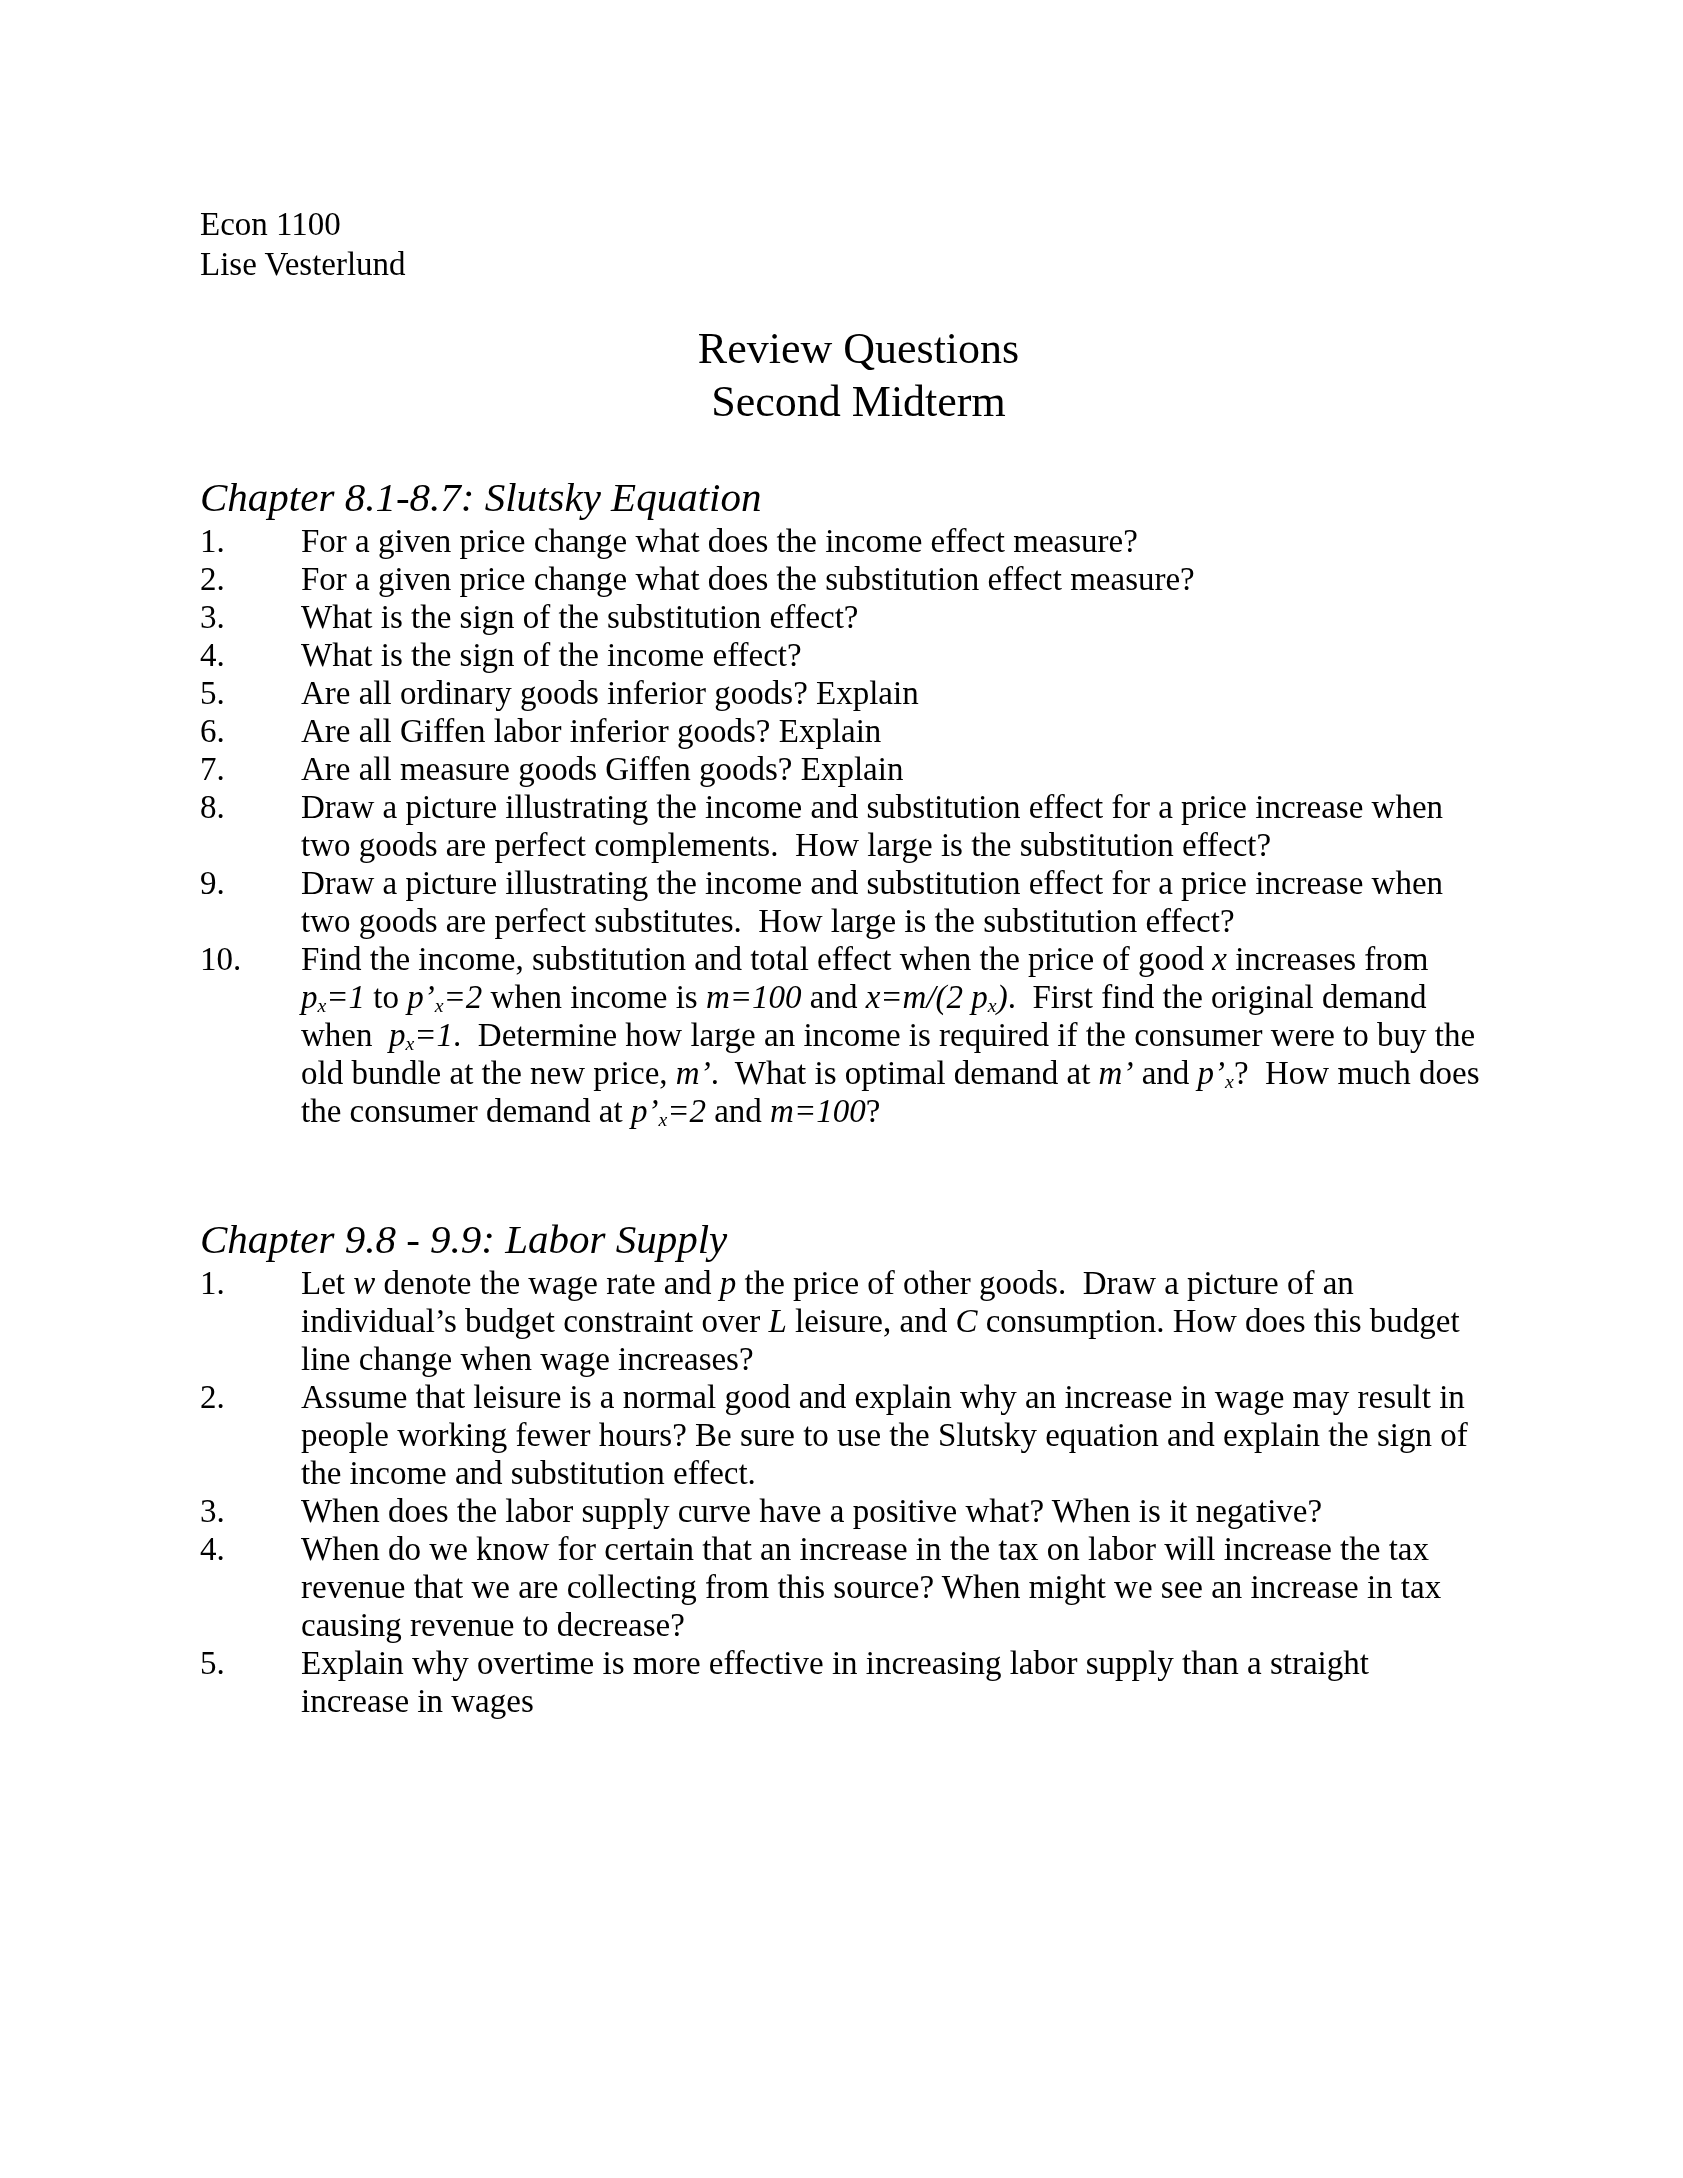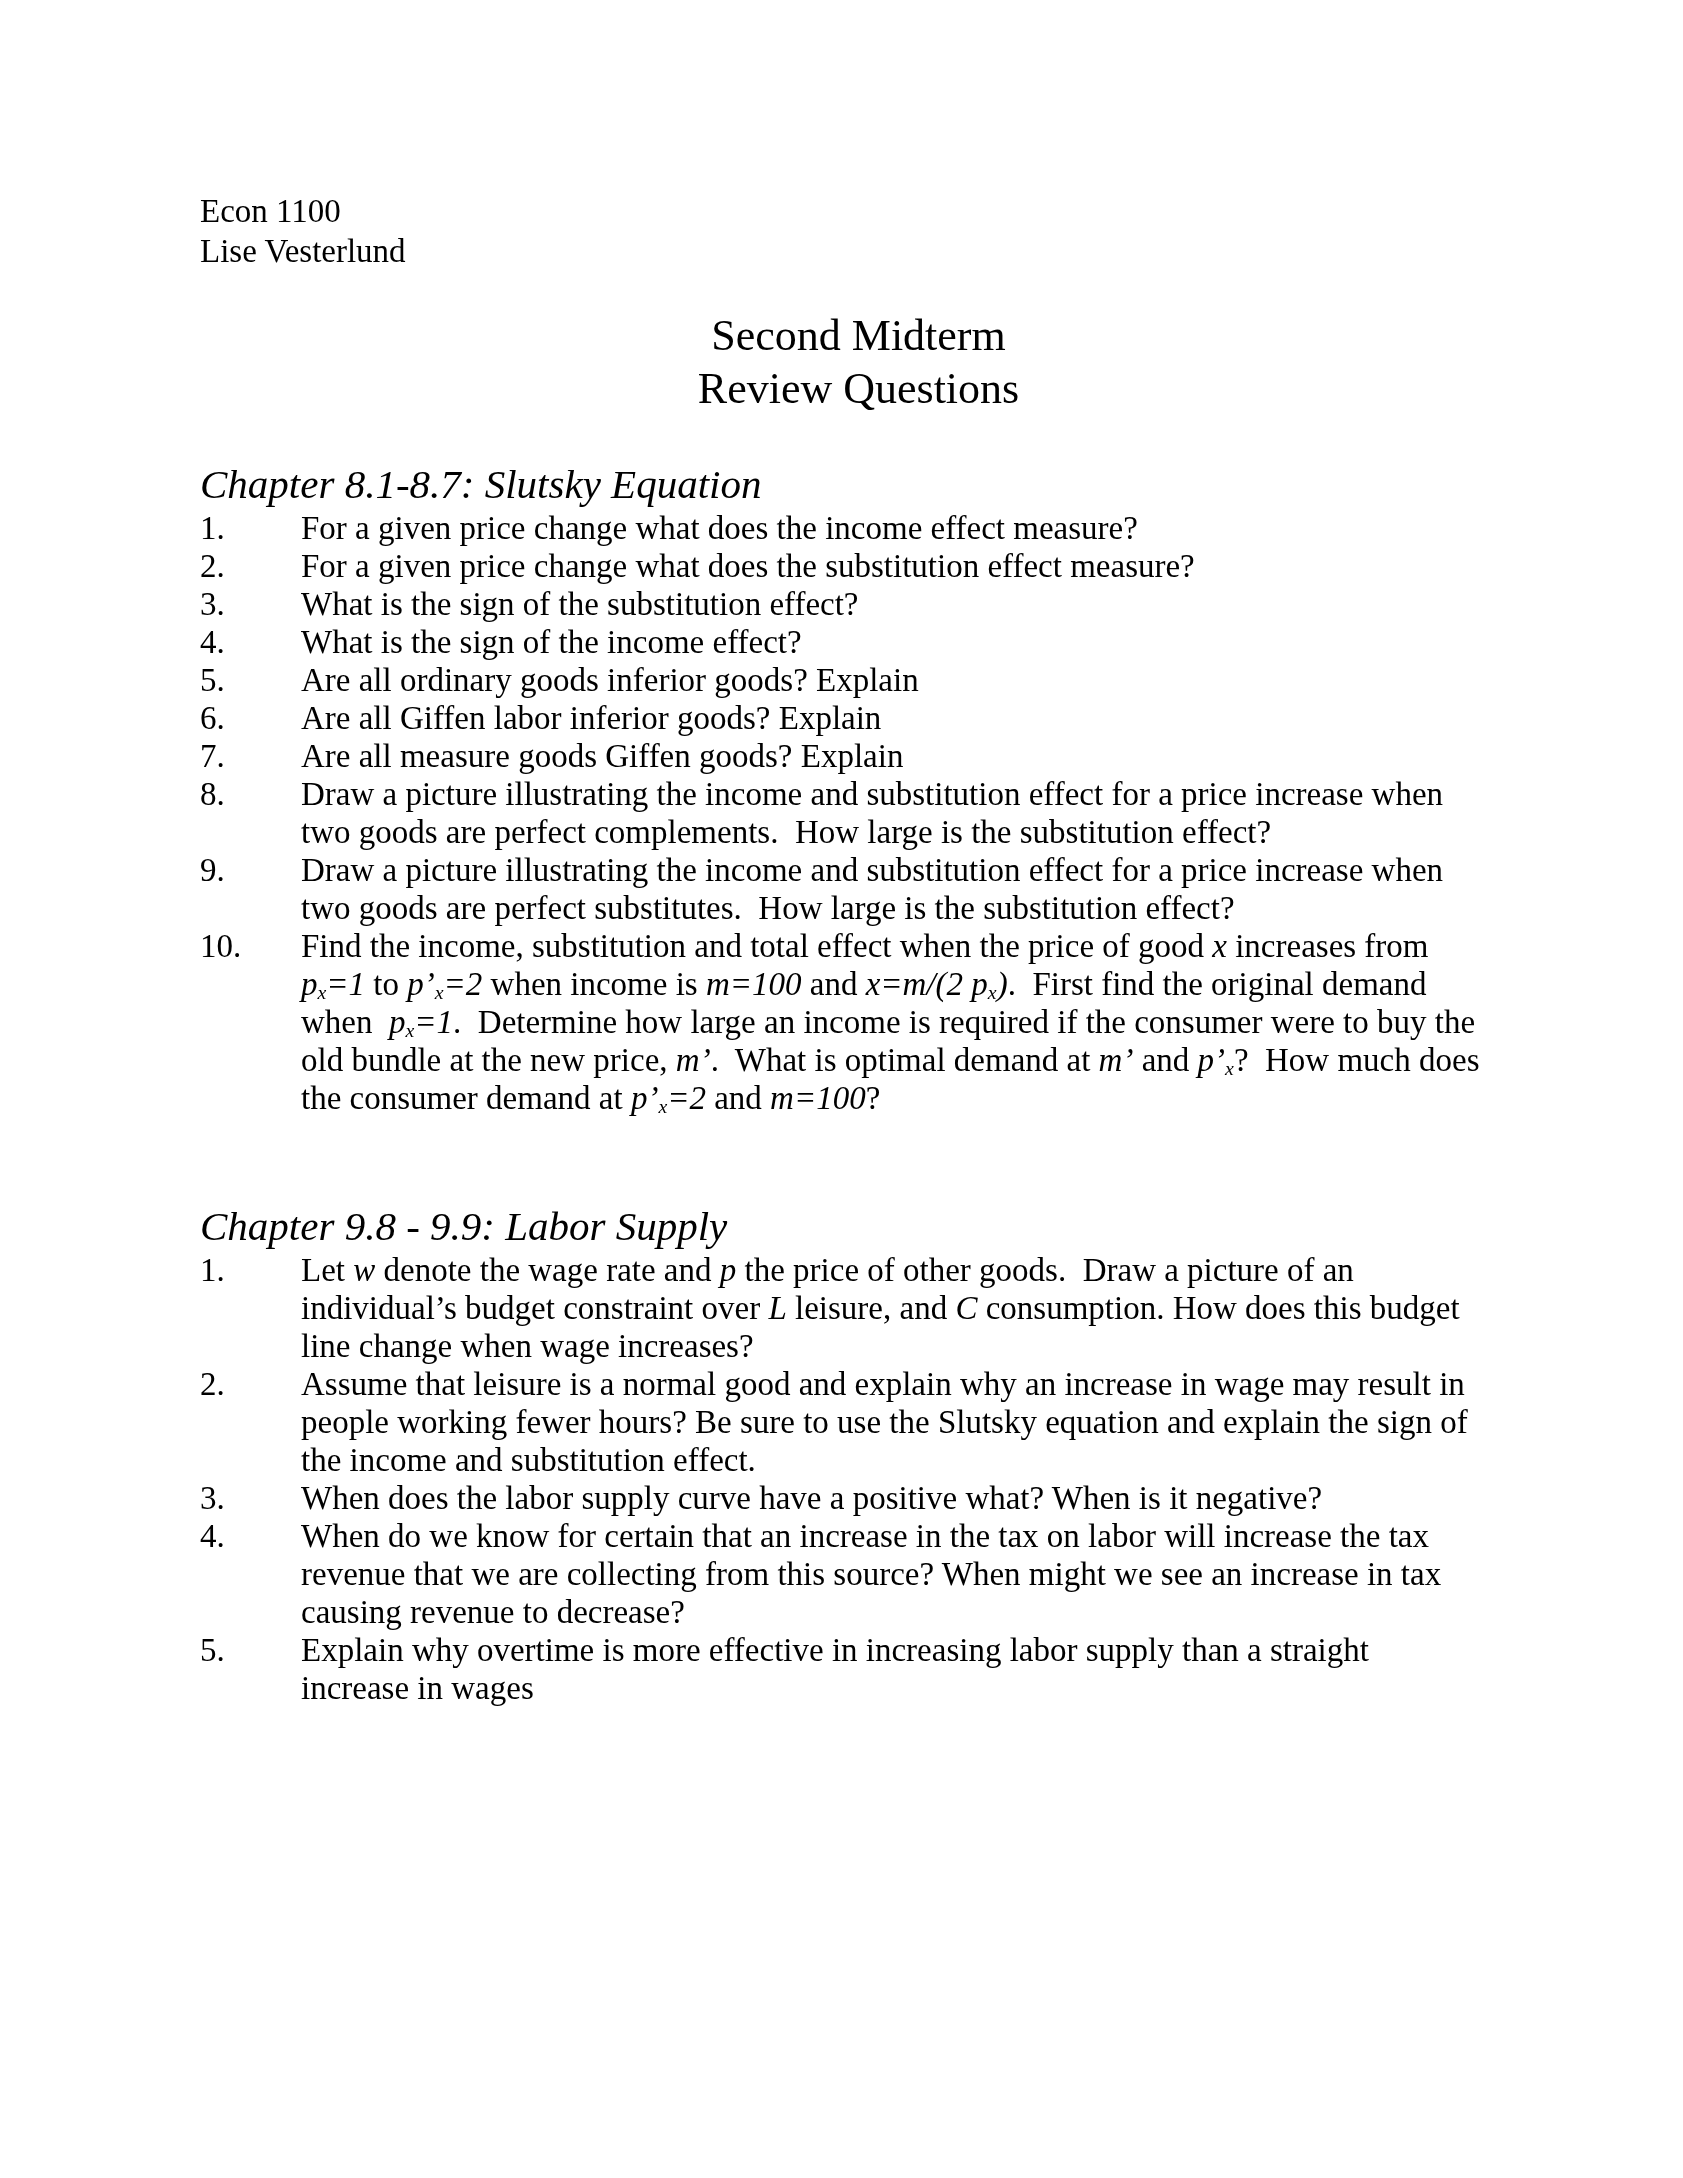--- a/index.html
+++ b/index.html
@@ -16,20 +16,21 @@
   }
   .page {
     box-sizing: border-box;
     width: 1683px;
     height: 2178px;
     padding: 191px 198px 0 200px;
   }
   .doc-header {
     font-size: 33px;
     line-height: 40px;
+    margin-top: 13px;
   }
   .doc-title {
     margin-top: 38px;
     font-size: 44px;
     line-height: 53px;
     text-align: center;
     padding-left: 32px;
   }
   .qsection-first { margin-top: 44px; }
   .qsection-next  { margin-top: 84px; }
@@ -73,22 +74,22 @@
 <body>
 
 <div class="page">
 
   <div class="doc-header">
     <div>Econ 1100</div>
     <div>Lise Vesterlund</div>
   </div>
 
   <div class="doc-title">
+    <div>Review Questions</div>
     <div>Second Midterm</div>
-    <div>Review Questions</div>
   </div>
 
   <div id="sections">
       <section class="qsection qsection-first">
         <h2 class="section-heading">Chapter 8.1-8.7: Slutsky Equation</h2>
         <ol class="question-list">
           <li class="question-item">
             <span class="qnum">1.</span>
             <span class="qtext">For a given price change what does the income effect measure?</span>
           </li>

